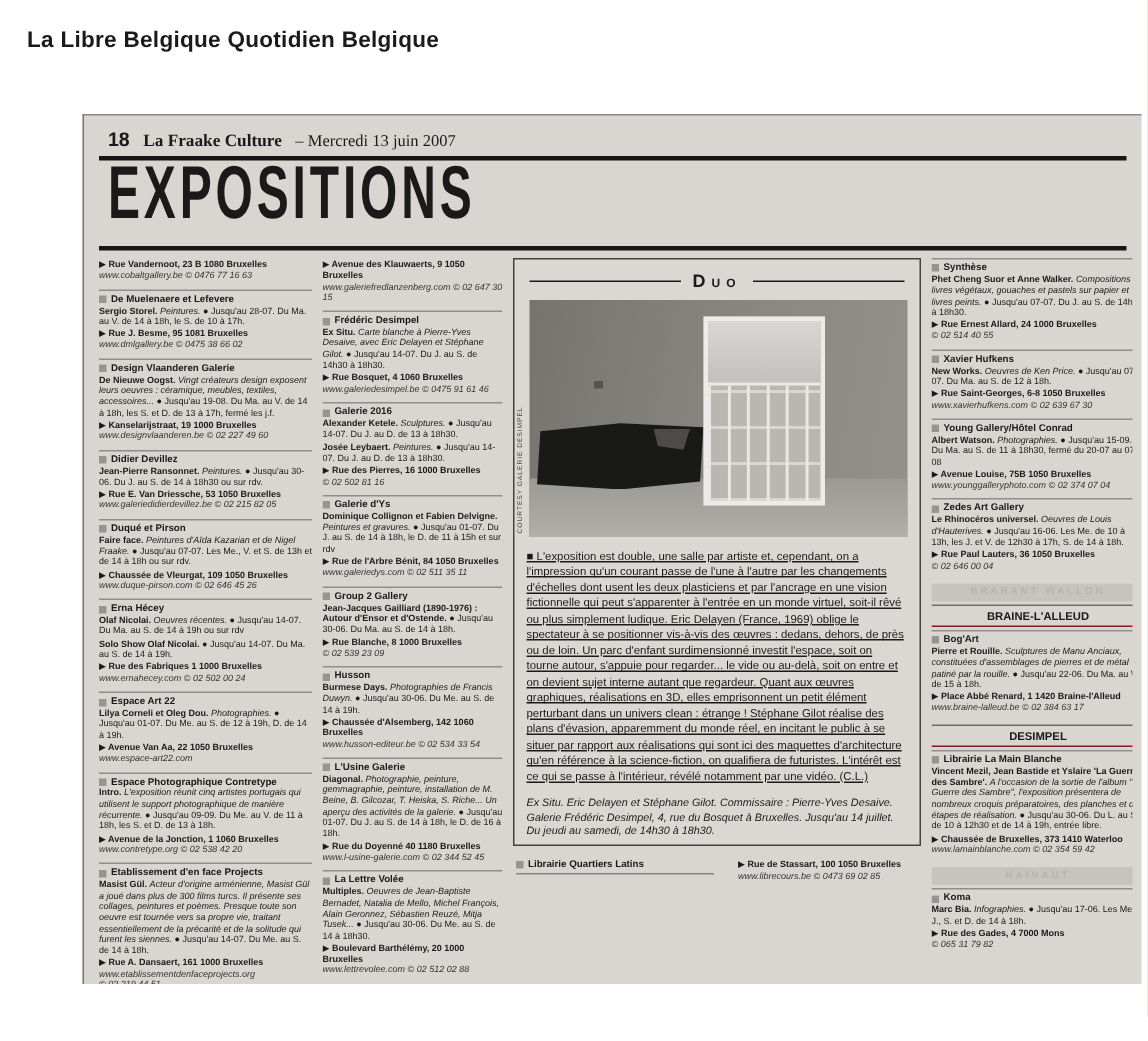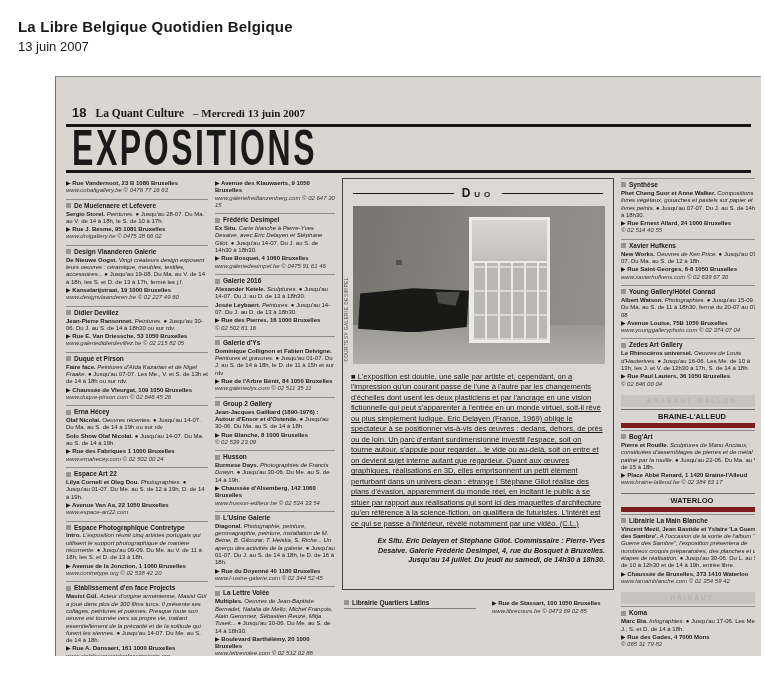--- a/index.html
+++ b/index.html
@@ -13,25 +13,25 @@
   .meta-title { font-size:15px; font-weight:bold; letter-spacing:0.2px; }
   .meta-date { font-size:13px; margin-top:4px; }
 
   
   .scan {
     position:absolute; left:55px; top:76px; width:706px; height:580px;
     background:#d9d6d1; border-top:1px solid #8a8a8a; border-left:1px solid #777;
     padding:5px 6px 0 6px; box-sizing:border-box; overflow:hidden;
   }
   .masthead { display:flex; align-items:baseline; gap:9px; padding:3px 0 3px 10px; }
-  .pgnum { font-weight:bold; font-size:13px;margin-top:20px; }
+  .pgnum { font-weight:bold; font-size:13px; }
   .section { font-family:"Liberation Serif","DejaVu Serif",serif; font-weight:bold; font-size:11.5px; }
-  .mdate { font-family:"Liberation Serif","DejaVu Serif",serif; font-size:11px;font-weight:bold; }
+  .mdate { font-family:"Liberation Serif","DejaVu Serif",serif; font-size:11px; }
   .rule { height:3px; background:#161616; margin:1px 4px 0 4px; }
-  .pagetitle-wrap { height:42px; overflow:hidden; padding-left:10px; }
+  .pagetitle-wrap { height:56px; overflow:hidden; padding-left:10px; }
   .pagetitle {
     margin:0; font-size:50px; line-height:42px; font-weight:bold; letter-spacing:4px;
     transform:scaleX(0.64); transform-origin:left center; white-space:nowrap;
   }
   
   .listings { display:flex; gap:7px; margin-top:5px; height:498px; overflow:hidden; padding:0 2px 0 4px; }
   .col { overflow:hidden; }
   .col1 { width:142px; flex:none; }
   .col2 { width:120px; flex:none; }
   .featcol { width:272px; flex:none; }
@@ -44,25 +44,25 @@
   .epar { margin:0 0 1px; }
   .epar i { font-style:italic; }
   .eaddr { font-weight:bold; }
   .econtact { font-style:italic; color:#34332f; }
   .t-band {
     border-top:none; background:#c7c4be; color:#b7b4ad; text-align:center;
     font-weight:bold; font-size:6.5px; letter-spacing:2px; padding:2px 0; margin:3px 0 2px;
   }
   .t-city {
     text-align:center; font-weight:bold; font-size:7.5px; padding:2px 0;
-    border-top:1px solid #6e6c68; border-bottom:5px solid #7f1d1d; margin:2px 0;
-  }
-
-  
-  .feature-box { border:1px solid #44423e; background:#dbd8d3; padding:6px 8px 24px; }
+    border-top:1px solid #6e6c68; border-bottom:1px solid #7f1d1d; margin:2px 0;
+  }
+
+  
+  .feature-box { border:1px solid #44423e; background:#dbd8d3; padding:6px 8px 4px; }
   .kicker { display:flex; align-items:center; gap:8px; padding:0 2px; margin:1px 0 6px; }
   .kline { flex:1; height:1px; background:#1a1a1a; }
   .ktext { font-weight:bold; font-size:12px; letter-spacing:4px; font-variant:small-caps; }
   .photo-wrap { position:relative; margin:0 0 8px 2px; }
   .credit {
     position:absolute; left:-9px; bottom:2px; writing-mode:vertical-rl; transform:rotate(180deg);
     font-size:4.5px; letter-spacing:0.6px; color:#4a4a4a; white-space:nowrap;
   }
   .photo { height:158px; background:linear-gradient(100deg,#76746f,#8b8984 60%,#93918c); position:relative; overflow:hidden; }
   .floor { position:absolute; left:0; right:0; bottom:0; height:25%; background:linear-gradient(#9b9994,#b1afaa); }
@@ -78,40 +78,39 @@
     position:absolute; left:2%; top:52%; width:44%; height:28%; background:#191918;
     clip-path:polygon(2% 12%, 50% 0, 100% 6%, 98% 88%, 50% 100%, 0 92%);
   }
   .artwork::after {
     content:''; position:absolute; right:8%; top:8%; width:22%; height:32%;
     background:#4d4b48; clip-path:polygon(0 0,100% 0,82% 100%,12% 82%);
   }
   .wall-dot { position:absolute; left:17%; top:34%; width:6px; height:5px; background:#55534f; }
   .ftitle { font-size:17px; margin:2px 0 6px; letter-spacing:-0.2px; }
   .fbody { font-size:7.6px; line-height:1.38; margin:0 0 7px;text-decoration:underline; }
-  .ffoot { font-size:7.2px; font-weight:bold; font-style:italic; line-height:1.35; margin:0;text-align:right; }
+  .ffoot { font-size:7.2px; font-weight:normal; font-style:italic; line-height:1.35; margin:0; }
 
   
   .bottom-row { display:flex; gap:16px; margin-top:9px; padding-left:2px; }
   .b-left { width:132px; }
   .bhead { border-bottom:1px solid #86847f; padding-bottom:2px; }
   .b-mid { font-size:6px; line-height:1.25; padding-top:1px; width:118px; }
 </style>
 </head>
 <body>
 
 <div class="meta">
   <div class="meta-title">La Libre Belgique Quotidien Belgique</div>
-  <div class="meta-date">13 juin 2007</div>
 </div>
 
 <div class="scan">
   <div class="masthead">
     <span class="pgnum">18</span>
-    <span class="section">La Quant Culture</span>
+    <span class="section">La Fraake Culture</span>
     <span class="mdate">–  Mercredi 13 juin 2007</span>
   </div>
   <div class="rule"></div>
   <div class="pagetitle-wrap">
     <h1 class="pagetitle">EXPOSITIONS</h1>
   </div>
   <div class="rule"></div>
 
   <div class="listings">
     <div class="col col1">
@@ -290,21 +289,21 @@
           <div class="econtact">© 02 646 00 04</div>
         </div>
         <div class="entry t-band">BRABANT WALLON</div>
         <div class="entry t-city">BRAINE-L'ALLEUD</div>
         <div class="entry t-entry">
           <div class="ehead"><span class="sq"></span>Bog'Art</div>
           <div class="epar"><b>Pierre et Rouille. </b><i>Sculptures de Manu Anciaux, constituées d'assemblages de pierres et de métal patiné par la rouille. </i>● Jusqu'au 22-06. Du Ma. au V. de 15 à 18h.</div>
           <div class="eaddr">▶ Place Abbé Renard, 1  1420 Braine-l'Alleud</div>
           <div class="econtact">www.braine-lalleud.be © 02 384 63 17</div>
         </div>
-        <div class="entry t-city">WATERLOO</div>
+        <div class="entry t-city">DESIMPEL</div>
         <div class="entry t-entry">
           <div class="ehead"><span class="sq"></span>Librairie La Main Blanche</div>
           <div class="epar"><b>Vincent Mezil, Jean Bastide et Yslaire 'La Guerre des Sambre'. </b><i>A l'occasion de la sortie de l'album "La Guerre des Sambre", l'exposition présentera de nombreux croquis préparatoires, des planches et des étapes de réalisation. </i>● Jusqu'au 30-06. Du L. au S. de 10 à 12h30 et de 14 à 19h, entrée libre.</div>
           <div class="eaddr">▶ Chaussée de Bruxelles, 373  1410 Waterloo</div>
           <div class="econtact">www.lamainblanche.com © 02 354 59 42</div>
         </div>
         <div class="entry t-band">HAINAUT</div>
         <div class="entry t-entry">
           <div class="ehead"><span class="sq"></span>Koma</div>
           <div class="epar"><b>Marc Bia. </b><i>Infographies. </i>● Jusqu'au 17-06. Les Me., J., S. et D. de 14 à 18h.</div>

